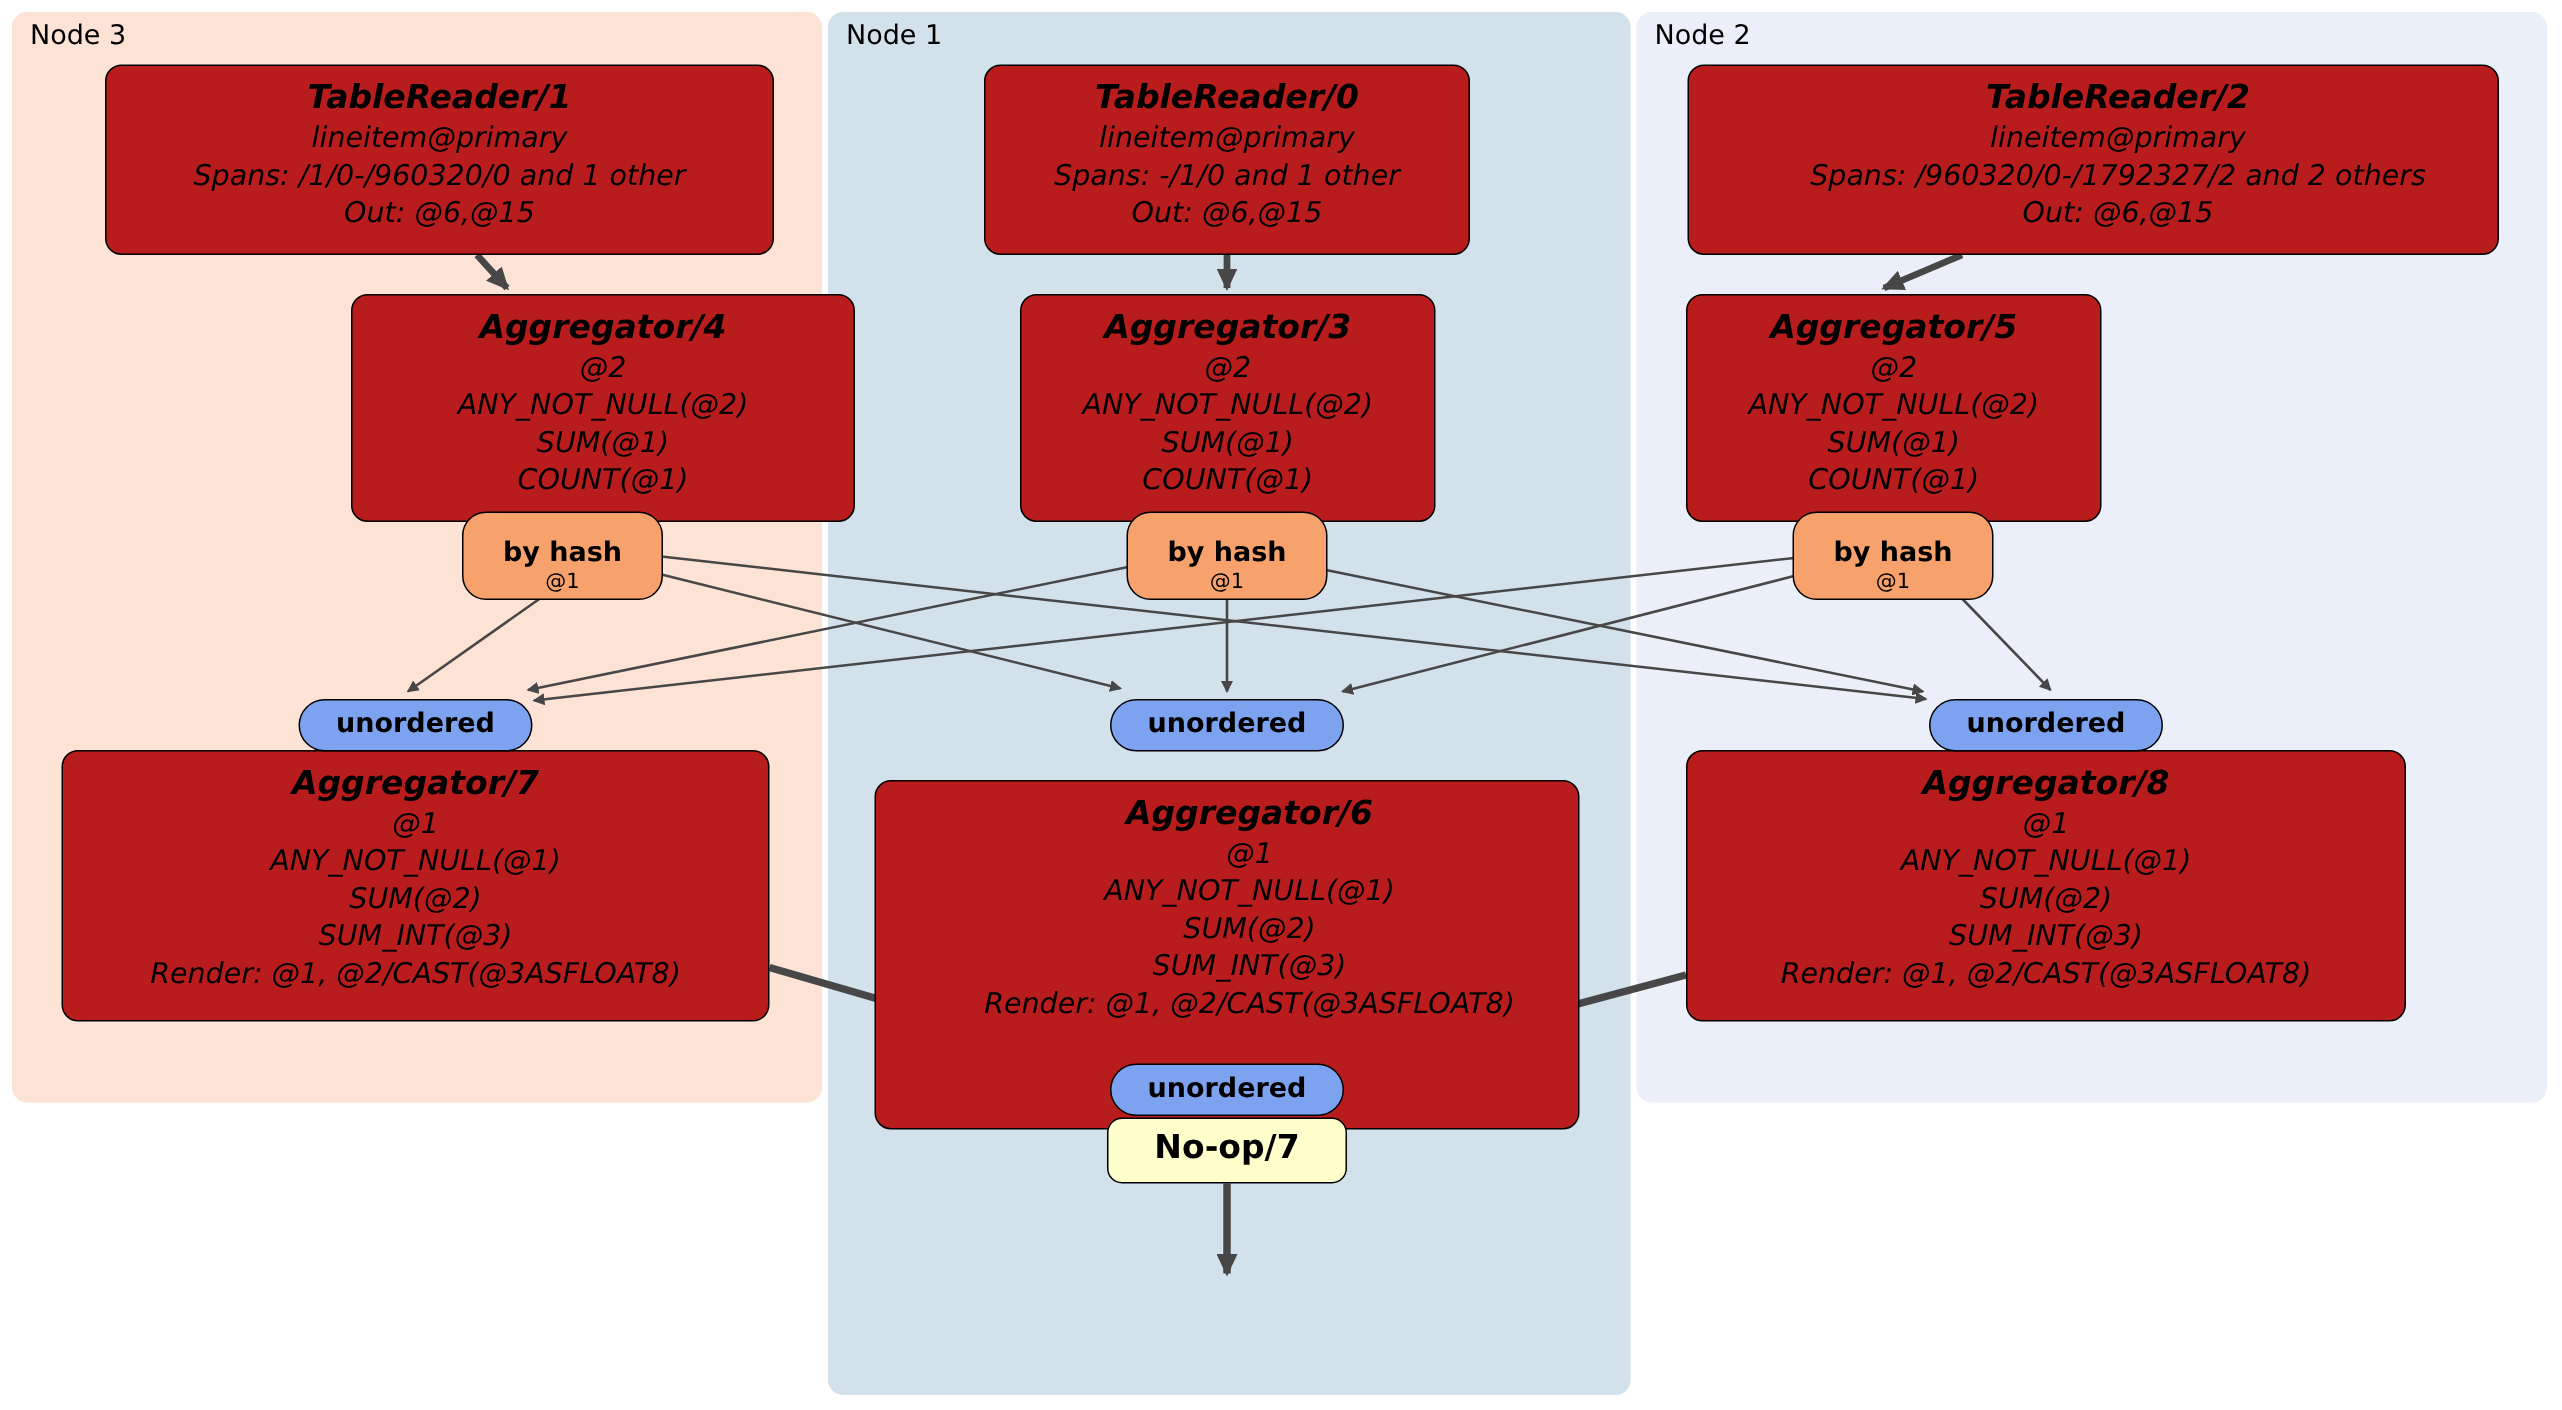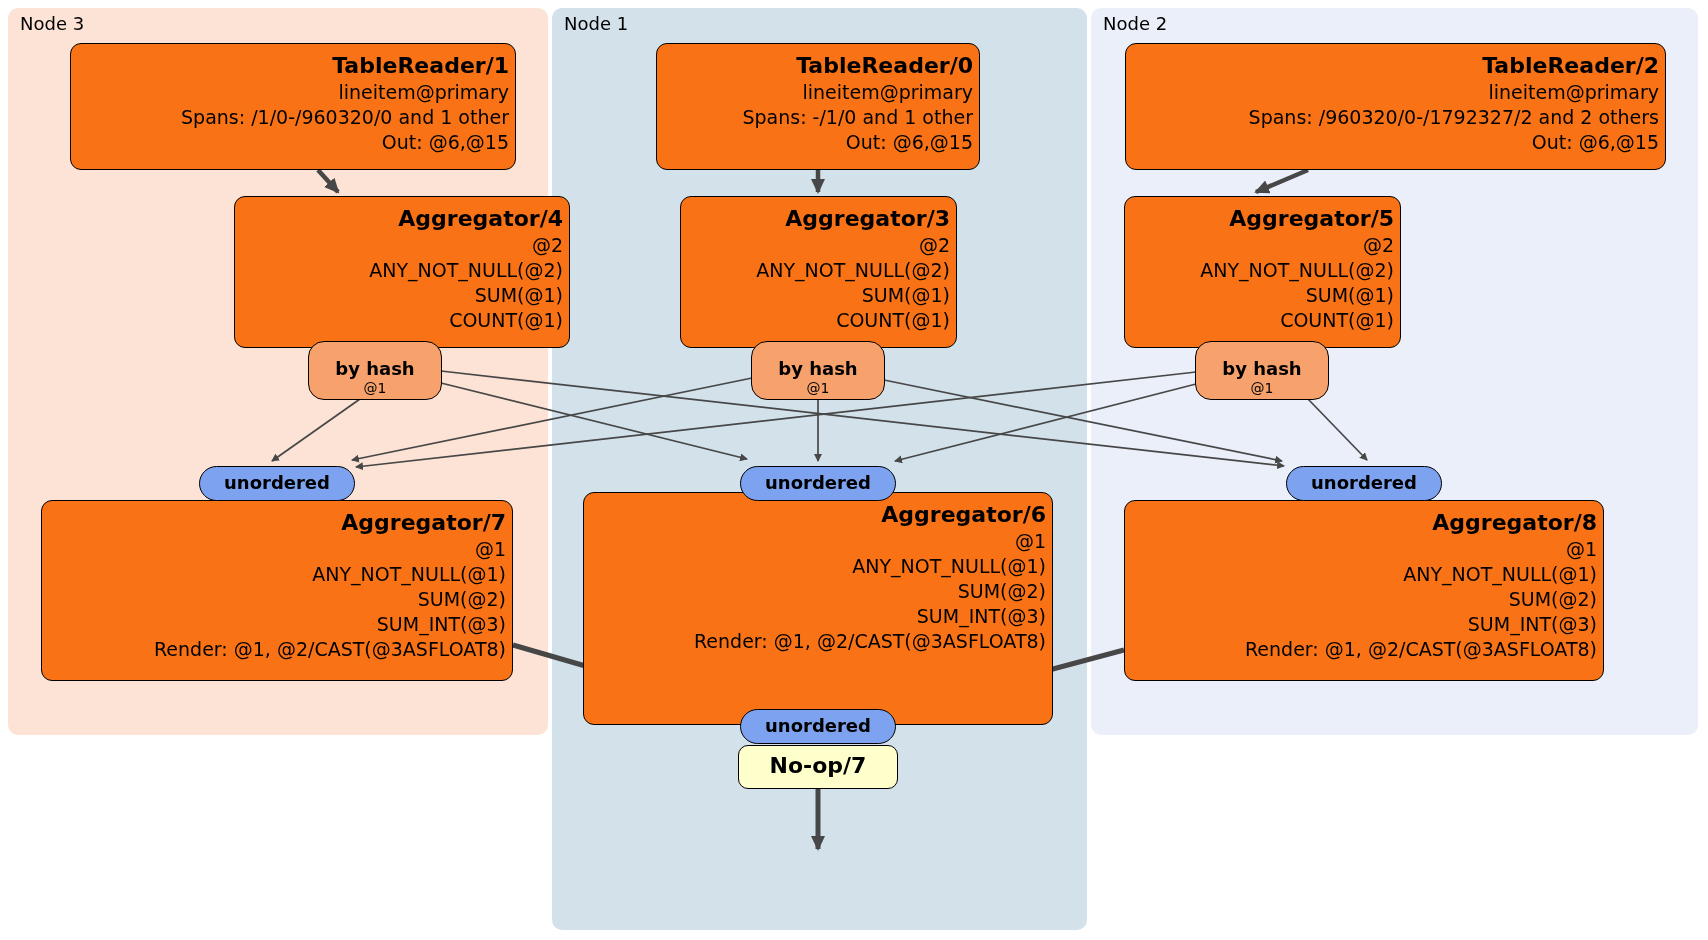--- a/index.html
+++ b/index.html
@@ -4,23 +4,24 @@
 <style>
   html,body{margin:0;padding:0;background:#ffffff;}
   #canvas{
     position:relative;width:1708px;height:940px;overflow:hidden;
     font-family:"DejaVu Sans","Liberation Sans",sans-serif;color:#000;
   }
   .region{position:absolute;border-radius:10px;}
   .region-label{position:absolute;font-size:18px;color:#000000;}
   #edges{position:absolute;left:0;top:0;z-index:1;}
   .node-box{
-    position:absolute;z-index:2;background:#f97316;border:1.6px solid #000;
-    border-radius:11px;text-align:right;padding:7px 6px 5px 6px;box-sizing:border-box;
+    position:absolute;z-index:2;background:#b91c1c;border:1.6px solid #000;
+    border-radius:11px;text-align:center;padding:7px 6px 5px 6px;box-sizing:border-box;
     line-height:1.32;
+    font-style:italic;
   }
   .box-title{font-weight:bold;font-size:22px;}
   .box-line{font-size:19px;white-space:nowrap;}
   .router{
     position:absolute;z-index:3;background:#f7a26d;border:1.7px solid #000;
     border-radius:16px;text-align:center;box-sizing:border-box;padding-top:4px;
   }
   .router-title{font-weight:bold;font-size:18px;line-height:1.2;margin-top:12px;}
   .router-sub{font-size:14px;line-height:1.2;}
   .sync{
@@ -124,21 +125,21 @@
     <div class="box-line">COUNT(@1)</div>
   </div>
 
   <div class="router" style="left:751px;top:341px;width:134px;height:59px;">
     <div class="router-title">by hash</div>
     <div class="router-sub">@1</div>
   </div>
 
   <div class="sync" style="left:740px;top:466px;width:156px;">unordered</div>
 
-  <div class="node-box" style="left:583px;top:492px;width:470px;height:233px;padding-left:36px;">
+  <div class="node-box" style="left:583px;top:520px;width:470px;height:233px;padding-left:36px;">
     <div class="box-title">Aggregator/6</div>
     <div class="box-line">@1</div>
     <div class="box-line">ANY_NOT_NULL(@1)</div>
     <div class="box-line">SUM(@2)</div>
     <div class="box-line">SUM_INT(@3)</div>
     <div class="box-line">Render: @1, @2/CAST(@3ASFLOAT8)</div>
   </div>
 
   <div class="node-box" style="left:1125px;top:43px;width:541px;height:127px;padding-left:39px;">
     <div class="box-title">TableReader/2</div>

